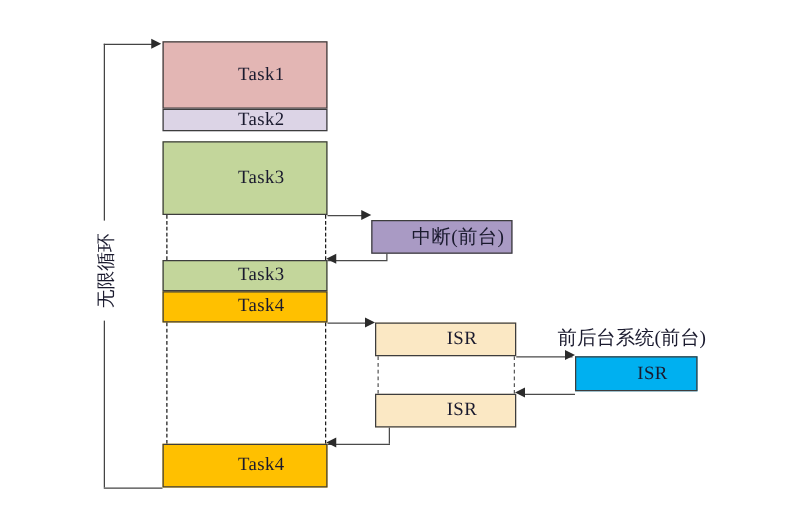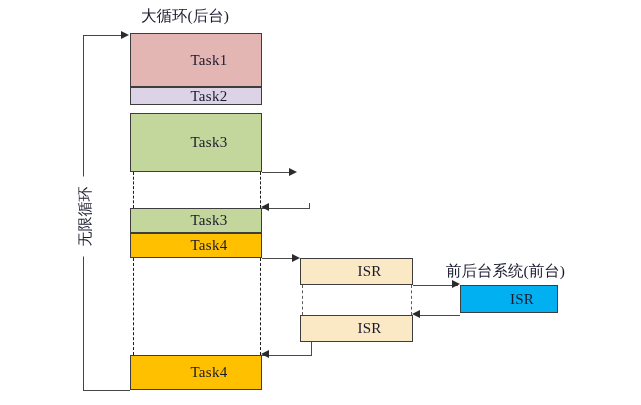--- a/index.html
+++ b/index.html
@@ -64,21 +64,20 @@
   .cutcap span{
     position:absolute;left:236px;top:-3px;font-size:13px;
     color:#2b2b4a;white-space:nowrap;letter-spacing:.5px;
   }
 </style>
 </head>
 <body>
 
 <div id="stage">
 
-  <div class="lbl" style="left:141px;top:8px;">大循环(后台)</div>
 
   <div class="hline thick" style="left:83px;top:35px;width:40px;"></div>
   <div class="ahead right" style="left:121px;top:30.8px;"></div>
 
   <div class="vline thick" style="left:83px;top:35px;height:355px;"></div>
 
   <div class="hline thick" style="left:83px;top:390px;width:47px;"></div>
 
   <div class="vlbl" style="left:45px;top:205px;width:80px;text-align:center;">无限循环</div>
 
@@ -96,20 +95,21 @@
   <div class="box" style="left:130px;top:233px;width:132px;height:25px;background:#ffc000;">Task4</div>
 
   <div class="dash-v" style="left:133px;top:258px;height:97px;"></div>
   <div class="dash-v" style="left:259.5px;top:258px;height:97px;"></div>
 
   <div class="box" style="left:130px;top:355px;width:132px;height:35px;background:#ffc000;">Task4</div>
 
   <div class="hline" style="left:262px;top:172px;width:31px;"></div>
   <div class="ahead right" style="left:289px;top:167.8px;"></div>
 
+  <div class="box cn" style="left:297px;top:176px;width:113px;height:27px;background:#a99ac4;">中断(前台)</div>
 
   <div class="hline" style="left:262px;top:207.5px;width:48px;"></div>
   <div class="vline" style="left:309px;top:203px;height:5px;"></div>
   <div class="ahead left" style="left:261px;top:203.3px;"></div>
 
   <div class="hline" style="left:262px;top:258px;width:34px;"></div>
   <div class="ahead right" style="left:292px;top:253.8px;"></div>
 
   <div class="box" style="left:300px;top:258px;width:113px;height:27px;background:#fbe8c4;">ISR</div>
 

